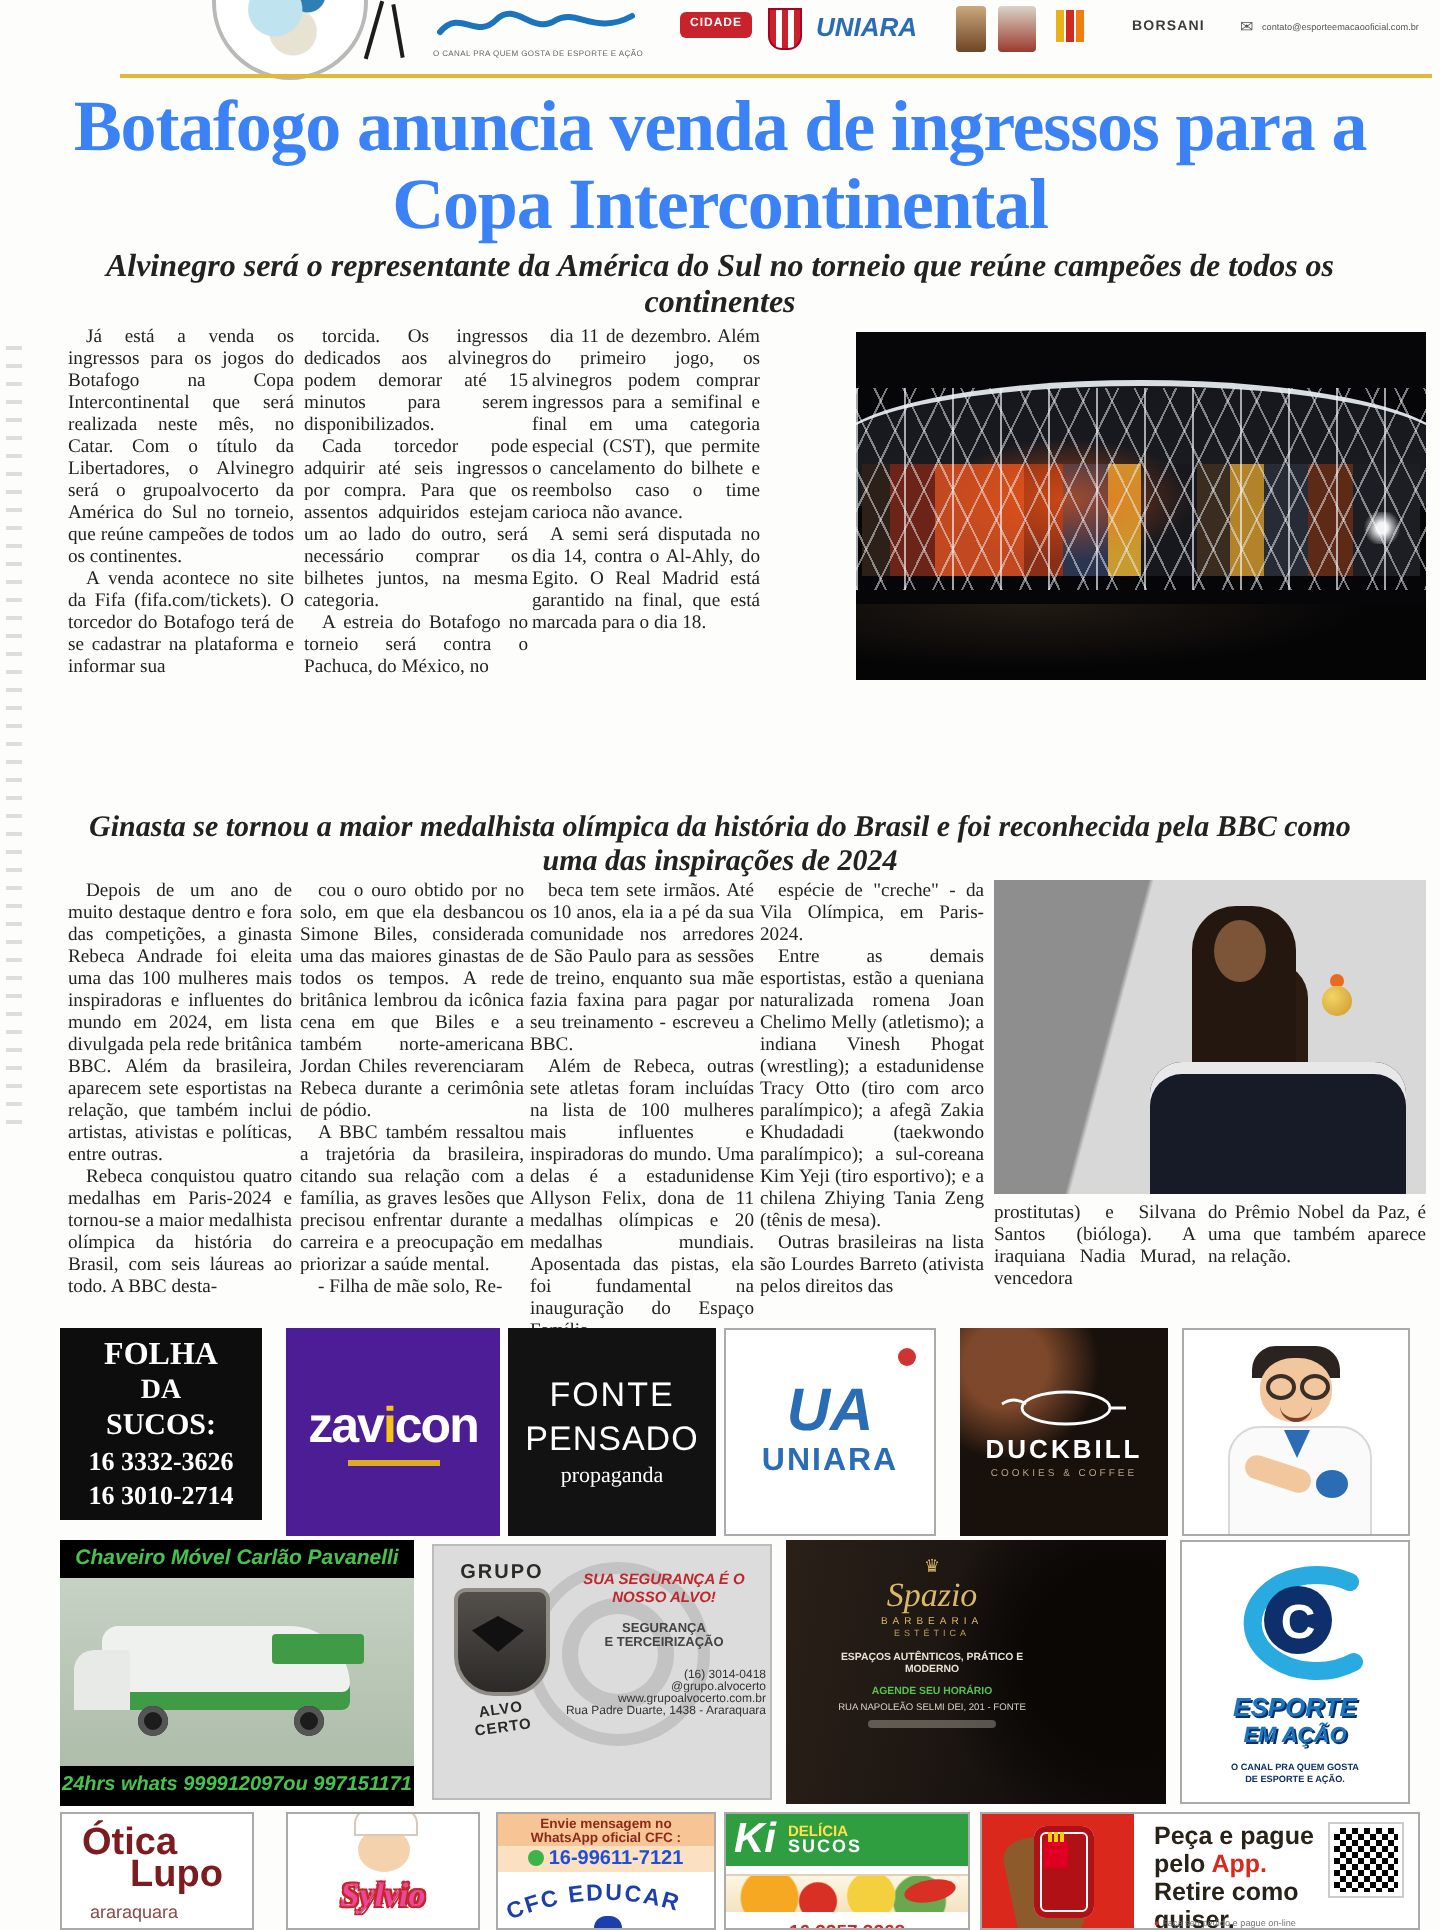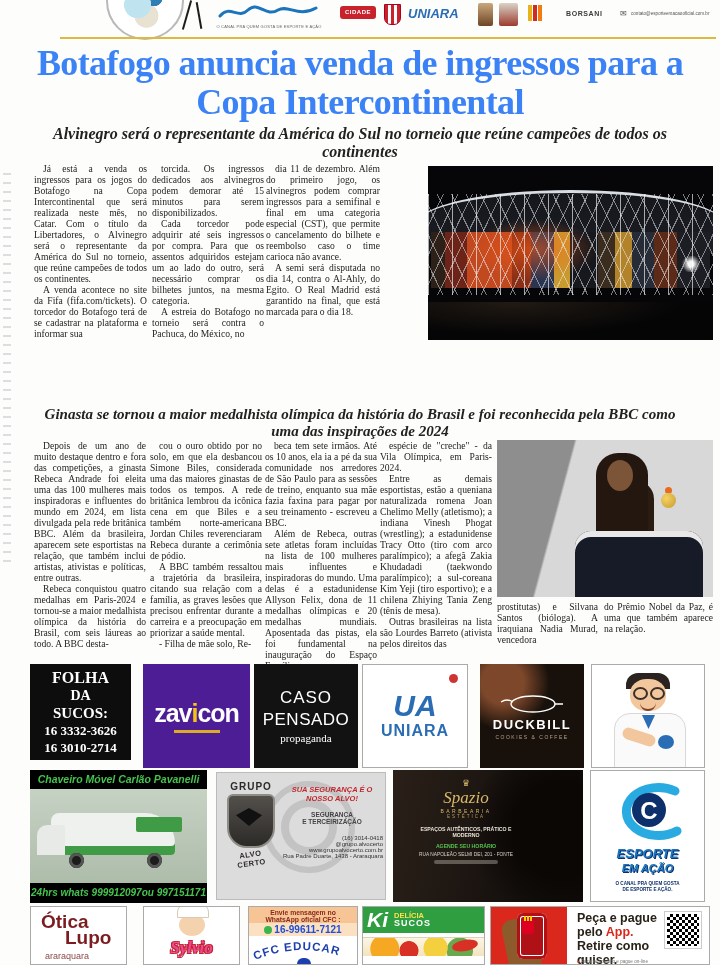--- a/index.html
+++ b/index.html
@@ -154,21 +154,21 @@
     <div class="abs sans" style="left:631px;top:11px;font-size:4.6px;color:#555">contato@esporteemacaooficial.com.br</div>
   </div>
   <div class="abs gold-rule" style="left:60px;right:4px;top:37px"></div>
 
   <div class="abs edge-marks" style="left:3px;top:172px;width:8px;height:390px"></div>
 
   <div class="abs hl" style="left:20px;top:44px;width:680px;font-size:36px;line-height:39px">Botafogo anuncia venda de ingressos para a Copa Intercontinental</div>
   <div class="abs sub" style="left:28px;top:125px;width:664px;font-size:16px;line-height:18px">Alvinegro será o representante da América do Sul no torneio que reúne campeões de todos os continentes</div>
 
   <div class="abs bodycol" style="left:34px;top:163px;width:113px;height:184px">
-    <p>Já está a venda os ingressos para os jogos do Botafogo na Copa Intercontinental que será realizada neste mês, no Catar. Com o título da Libertadores, o Alvinegro será o representante da América do Sul no torneio, que reúne campeões de todos os continentes.</p>
+    <p>Já está a venda os ingressos para os jogos do Botafogo na Copa Intercontinental que será realizada neste mês, no Catar. Com o título da Libertadores, o Alvinegro será o grupoalvocerto da América do Sul no torneio, que reúne campeões de todos os continentes.</p>
     <p>A venda acontece no site da Fifa (fifa.com/tickets). O torcedor do Botafogo terá de se cadastrar na plataforma e informar sua</p>
   </div>
   <div class="abs bodycol" style="left:152px;top:163px;width:112px;height:184px">
     <p>torcida. Os ingressos dedicados aos alvinegros podem demorar até 15 minutos para serem disponibilizados.</p>
     <p>Cada torcedor pode adquirir até seis ingressos por compra. Para que os assentos adquiridos estejam um ao lado do outro, será necessário comprar os bilhetes juntos, na mesma categoria.</p>
     <p>A estreia do Botafogo no torneio será contra o Pachuca, do México, no</p>
   </div>
   <div class="abs bodycol" style="left:266px;top:163px;width:114px;height:184px">
     <p>dia 11 de dezembro. Além do primeiro jogo, os alvinegros podem comprar ingressos para a semifinal e final em uma categoria especial (CST), que permite o cancelamento do bilhete e reembolso caso o time carioca não avance.</p>
     <p>A semi será disputada no dia 14, contra o Al-Ahly, do Egito. O Real Madrid está garantido na final, que está marcada para o dia 18.</p>
@@ -230,21 +230,21 @@
 
   <div class="ad ad-zav" style="left:143px;top:664px;width:107px;height:104px">
     <div class="center-col">
       <div class="zav-word"><span>zav</span><span class="zav-i">i</span><span>con</span></div>
       <div class="zav-under"></div>
     </div>
   </div>
 
   <div class="ad ad-caso" style="left:254px;top:664px;width:104px;height:104px">
     <div class="center-col" style="gap:2px">
-      <div class="sans" style="font-size:17px;letter-spacing:1px">CASO</div>
+      <div class="sans" style="font-size:17px;letter-spacing:1px">FONTE</div>
       <div class="sans" style="font-size:17px;letter-spacing:.5px">PENSADO</div>
       <div style="font-size:11px">propaganda</div>
     </div>
   </div>
 
   <div class="ad ad-border" style="left:362px;top:664px;width:106px;height:104px">
     <div class="center-col" style="gap:2px">
       <div class="ua-mark sans">UA</div>
       <div class="ua-dot"></div>
       <div class="sans" style="font-size:16px;font-weight:bold;color:#2a6db5;letter-spacing:1px">UNIARA</div>

